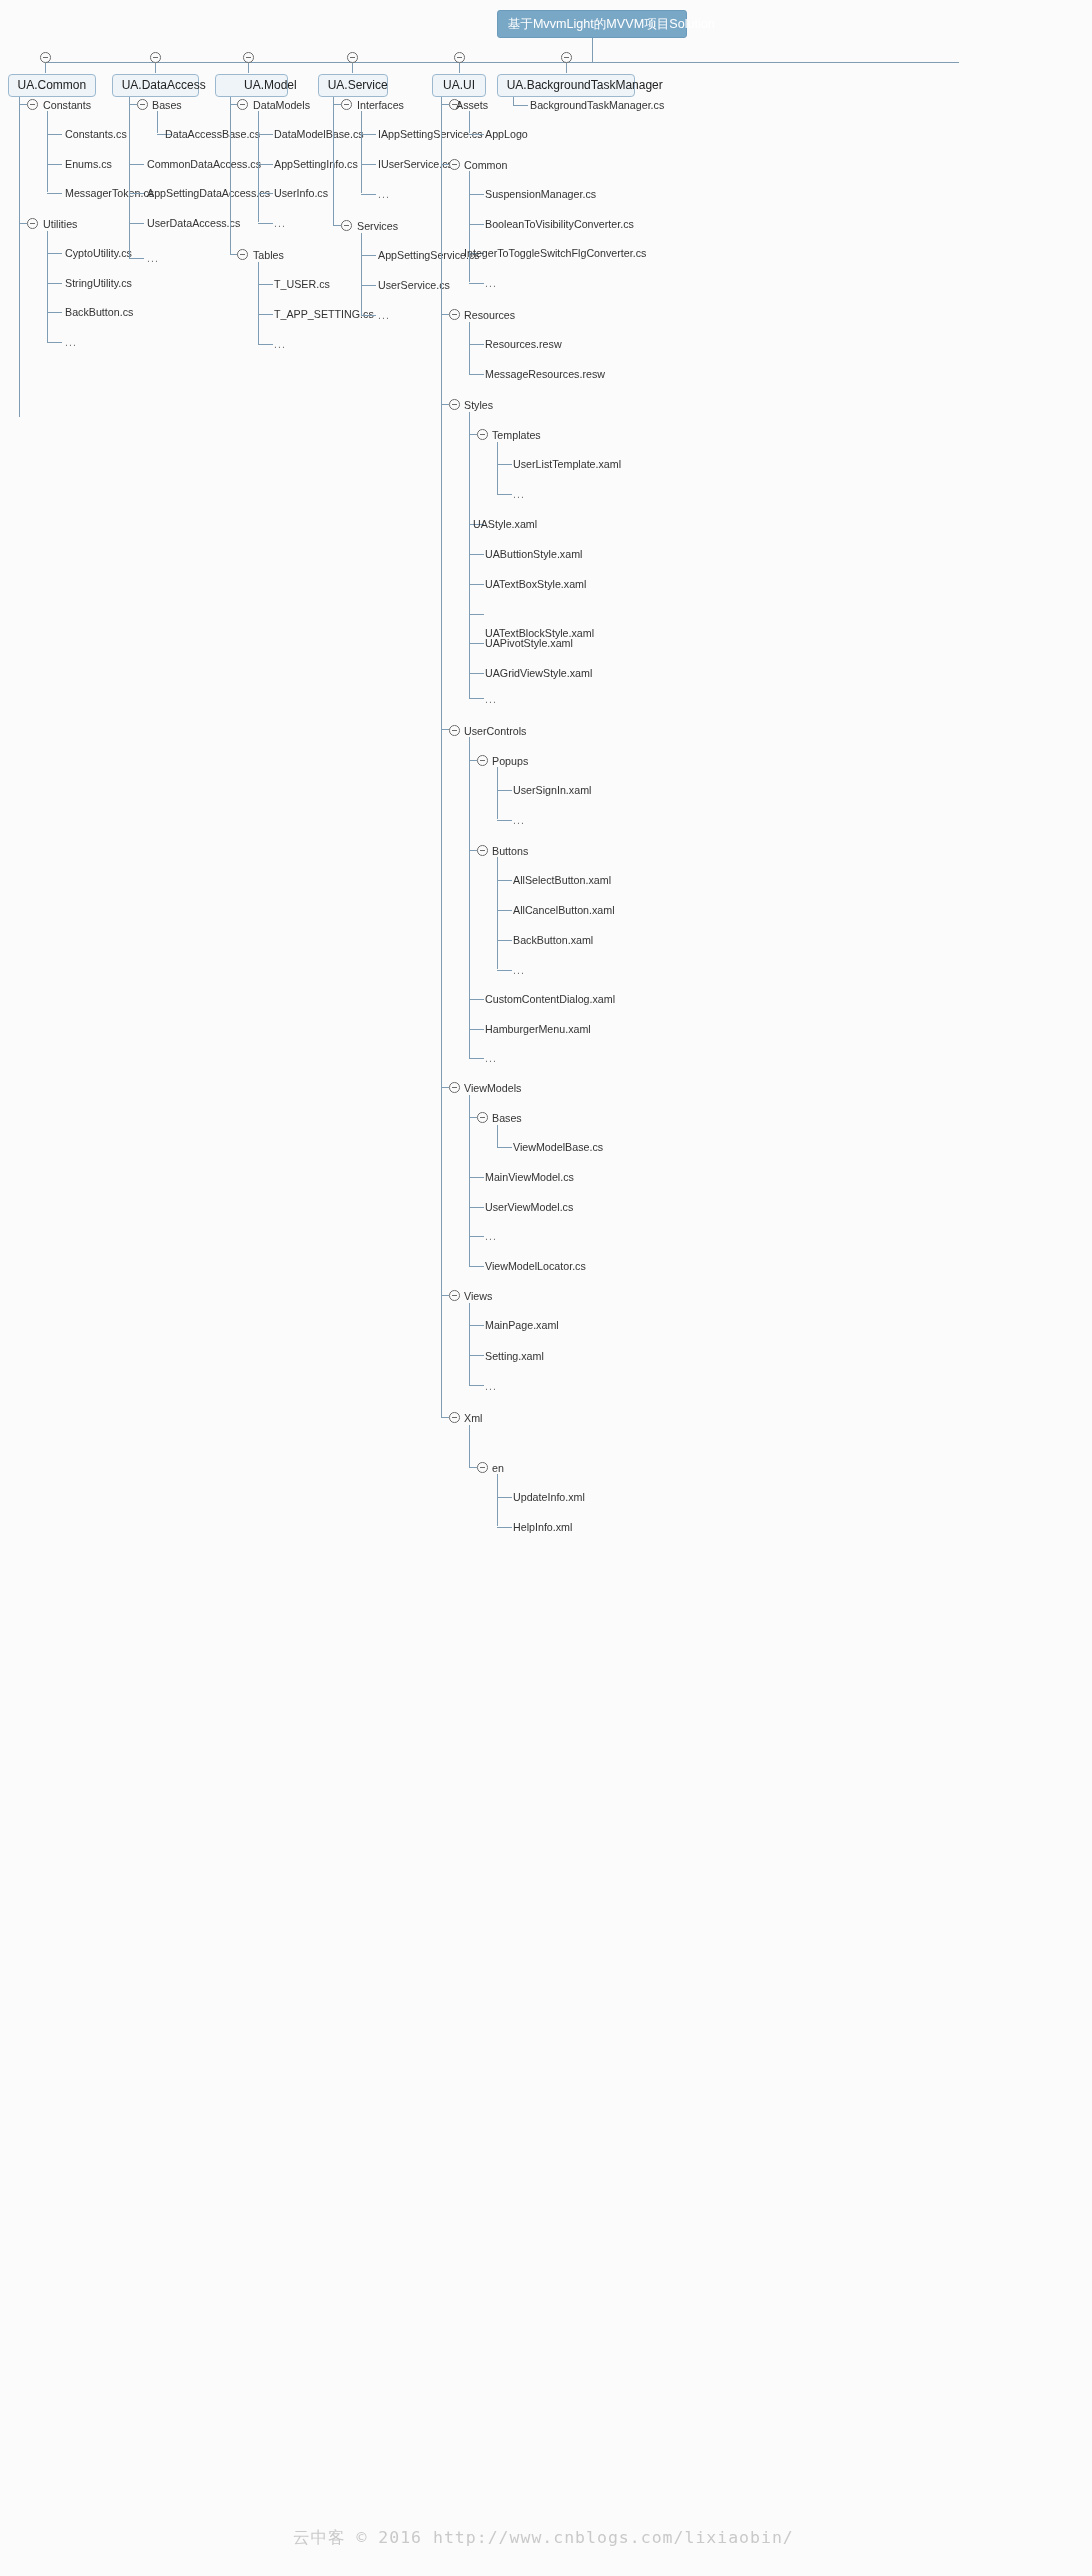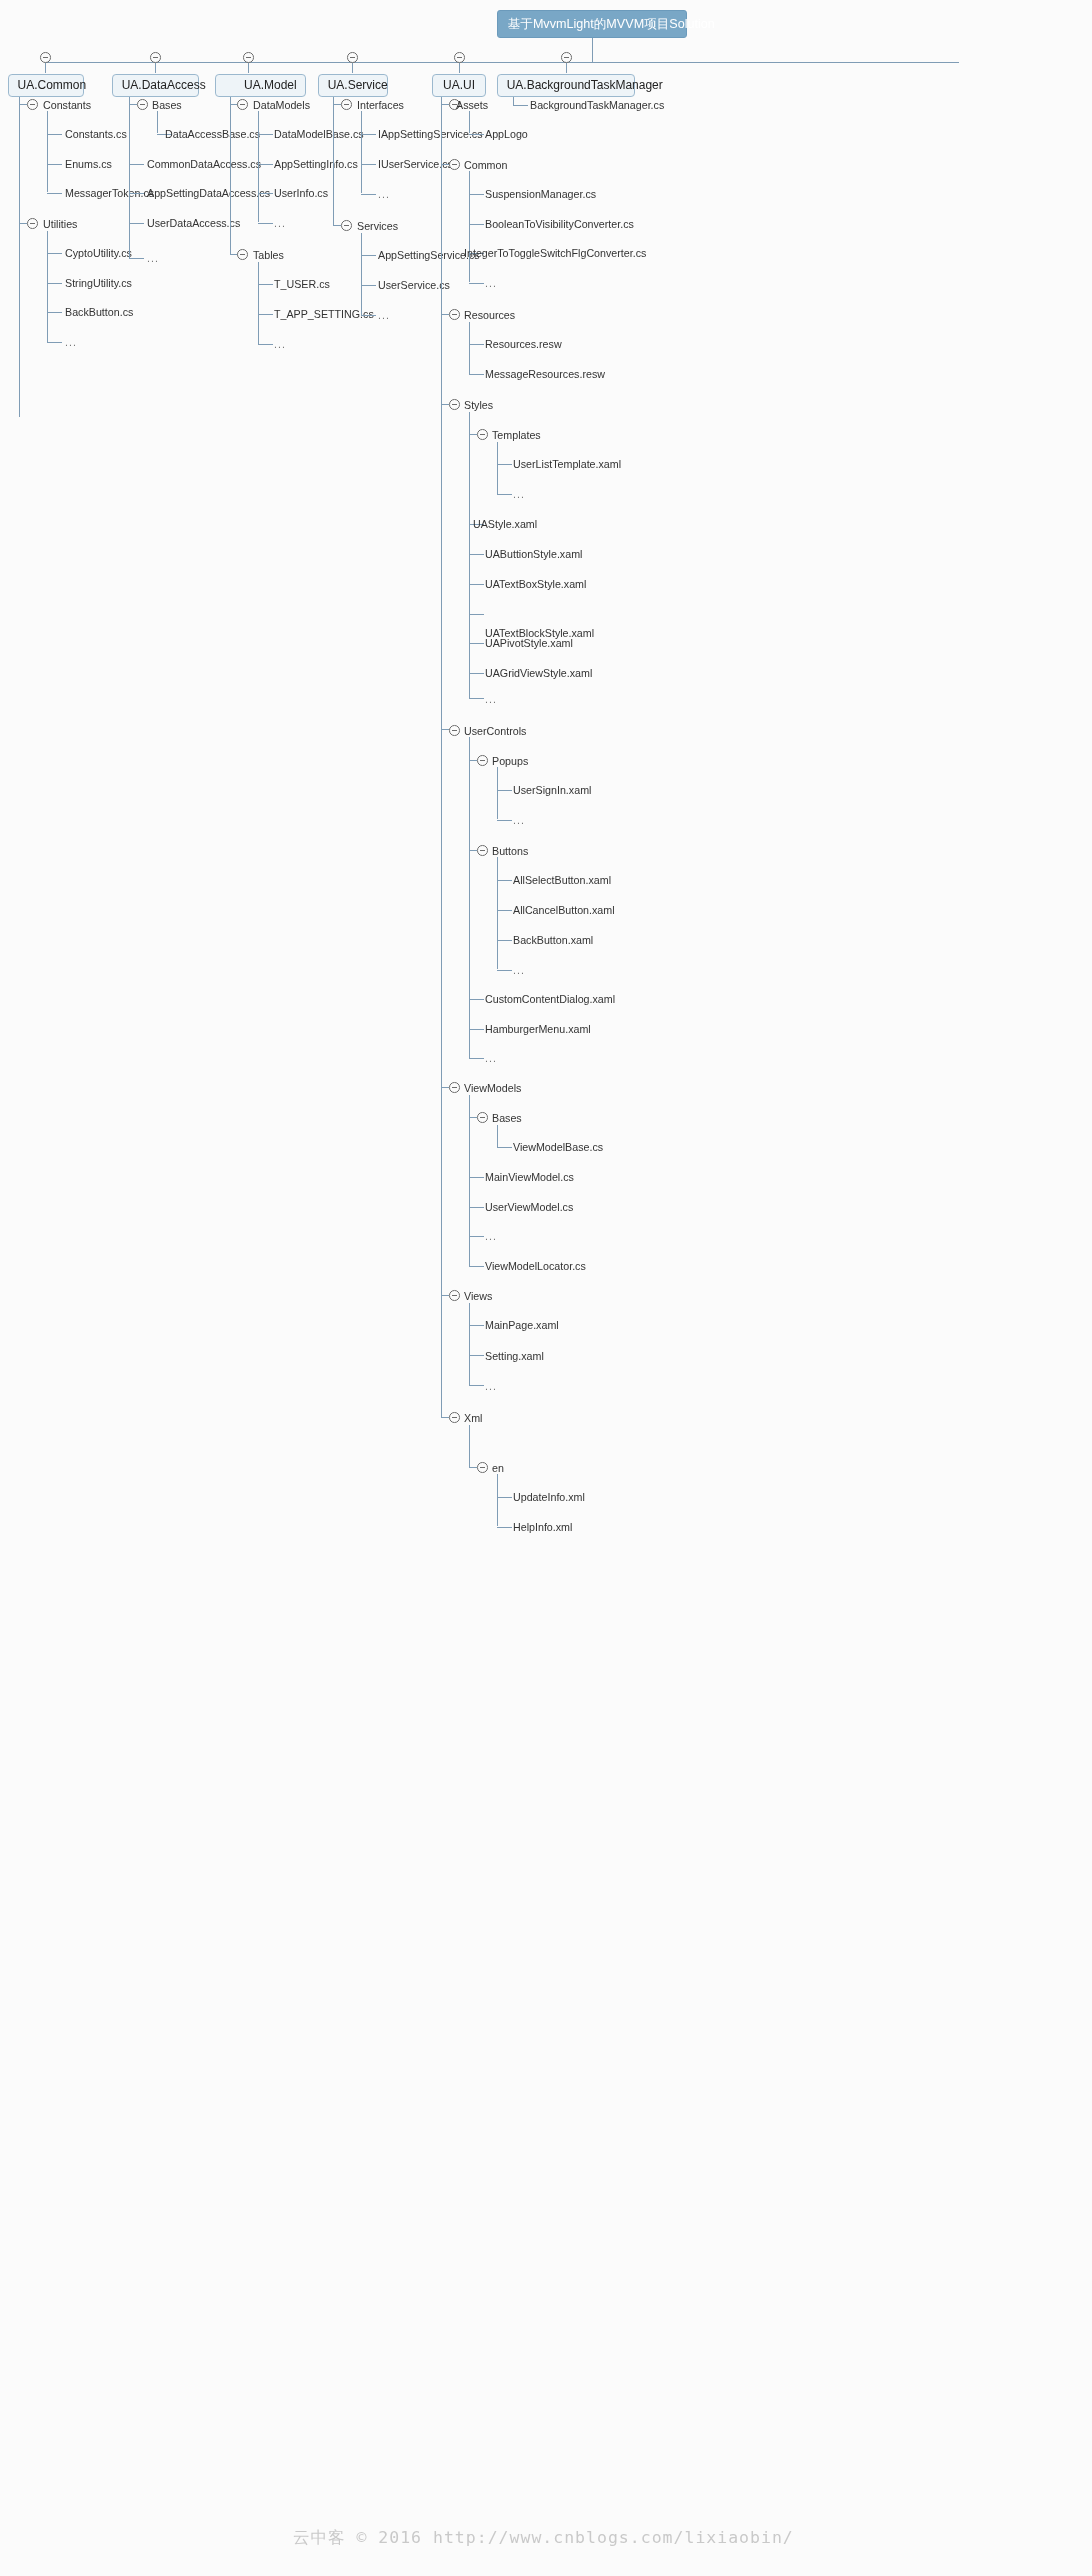--- a/index.html
+++ b/index.html
@@ -127,27 +127,27 @@
   <div class="vline" style="left:459px; top:62px; height:10.7px;"></div>
   <div class="vline" style="left:566px; top:62px; height:10.7px;"></div>
 
   <div class="toggle" style="left:40px;  top:52px;"></div>
   <div class="toggle" style="left:150px; top:52px;"></div>
   <div class="toggle" style="left:243px; top:52px;"></div>
   <div class="toggle" style="left:347px; top:52px;"></div>
   <div class="toggle" style="left:454px; top:52px;"></div>
   <div class="toggle" style="left:561px; top:52px;"></div>
 
-  <div class="proj-node" style="left:7.8px; top:74px; width:76px;">
+  <div class="proj-node" style="left:7.8px; top:74px; width:88px;">
     <span>UA.Common</span>
   </div>
   <div class="proj-node" style="left:112px; top:74px; width:87px;">
     <span>UA.DataAccess</span>
   </div>
-  <div class="proj-node" style="left:215px; top:74px; width:91px;padding-left:28px;">
+  <div class="proj-node" style="left:215px; top:74px; width:73px;padding-left:28px;">
     <span>UA.Model</span>
   </div>
   <div class="proj-node" style="left:318px; top:74px; width:70px;">
     <span>UA.Service</span>
   </div>
   <div class="proj-node" style="left:432px; top:74px; width:54px;">
     <span>UA.UI</span>
   </div>
   <div class="proj-node" style="left:497px; top:74px; width:138px;">
     <span>UA.BackgroundTaskManager</span>

